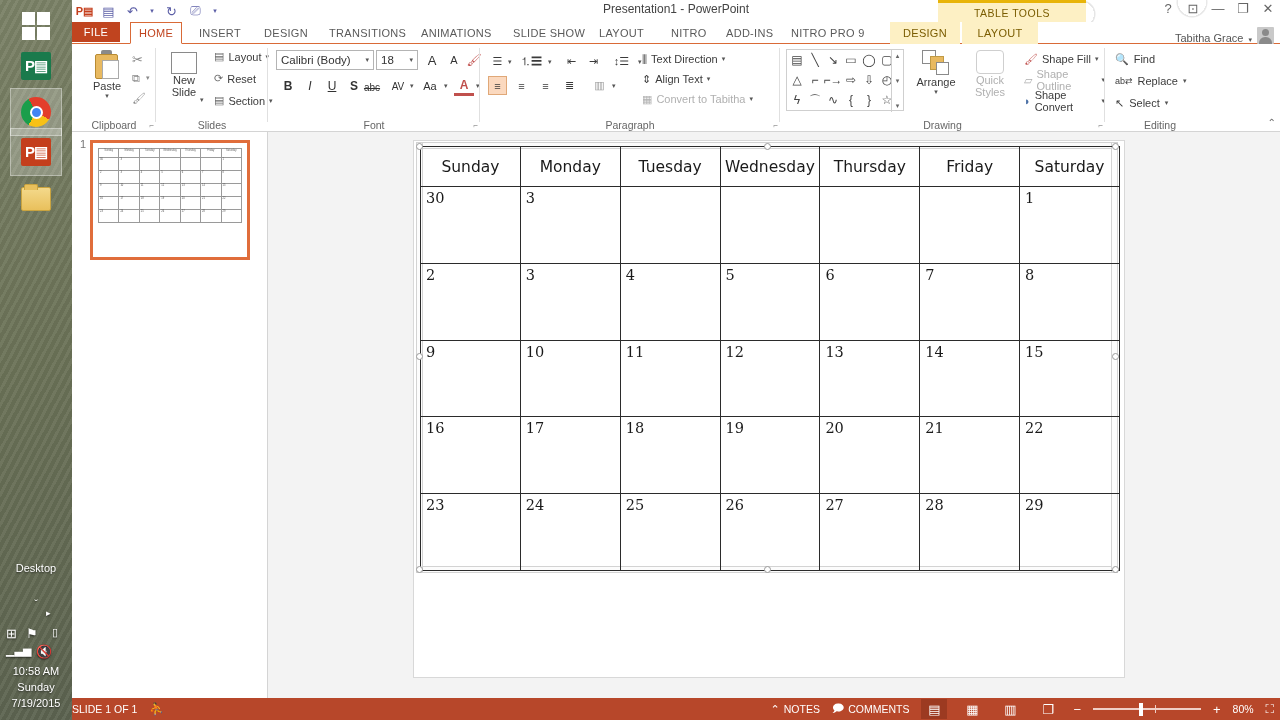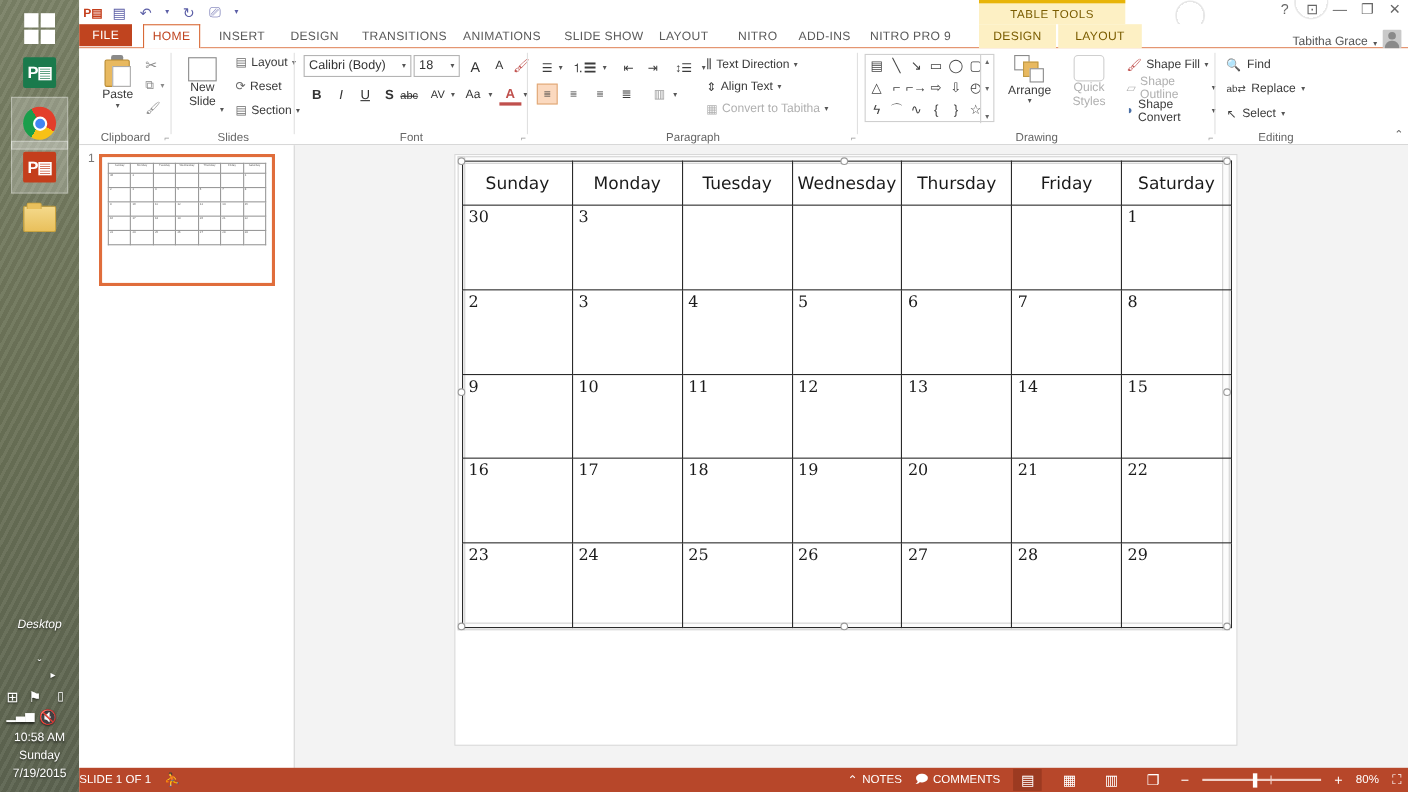--- a/index.html
+++ b/index.html
@@ -40,21 +40,21 @@
     font-weight: bold; font-size: 15px; letter-spacing: -1px; }
   .chrome { width: 30px; height: 30px; border-radius: 50%;
     background: conic-gradient(#e33e2b 0deg 120deg, #f7c116 120deg 210deg, #1a9e4b 210deg 330deg, #e33e2b 330deg 360deg);
     display: flex; align-items: center; justify-content: center; }
   .chrome i { width: 13px; height: 13px; border-radius: 50%; background: #4285f4; border: 2px solid #fff; display:block; }
   .folder { width: 30px; height: 24px; background: linear-gradient(#f4d98b,#e9c05c);
     border: 1px solid #c9a33f; border-radius: 2px; position: relative; }
   .folder:before { content:""; position:absolute; left:2px; top:-4px; width:12px; height:5px;
     background:#e9c05c; border:1px solid #c9a33f; border-bottom:none; border-radius:2px 2px 0 0; }
   #tb-desktop-label { position: absolute; left: 0; top: 562px; width: 72px; text-align: center;
-    font-size: 11px; text-shadow: 0 1px 2px rgba(0,0,0,.6); font-style: italic; }
+    font-size: 11px; text-shadow: 0 1px 2px rgba(0,0,0,.6); }
   #tb-chevron { position: absolute; left: 0; top: 598px; width: 72px; text-align: center;
     font-size: 11px; text-shadow: 0 1px 2px rgba(0,0,0,.6); }
   #tray { position: absolute; left: 0; top: 620px; width: 72px; height: 42px; }
   .tray-i { position: absolute; font-size: 13px; color: #fff; text-shadow: 0 1px 2px rgba(0,0,0,.6); }
   #clock { position: absolute; left: 0; top: 663px; width: 72px; text-align: center;
     line-height: 16px; font-size: 11px; text-shadow: 0 1px 2px rgba(0,0,0,.6); }
 
   
   #ppt-window { position: absolute; left: 72px; top: 0; width: 1208px; height: 720px;
     background: #fff; }
@@ -230,20 +230,21 @@
     <div id="titlebar">
       <div id="qat">
         <span class="qat-btn" style="color:#c43e1c;font-weight:bold;font-size:11px">P▤</span>
         <span class="qat-btn">▤</span>
         <span class="qat-btn">↶</span>
         <span class="qat-btn" style="font-size:7px;width:8px">▾</span>
         <span class="qat-btn">↻</span>
         <span class="qat-btn">⎚</span>
         <span class="qat-btn" style="font-size:7px;width:8px">▾</span>
       </div>
+      <div id="win-title">Presentation1 - PowerPoint</div>
       <div id="titlebar-right">
         <span class="winbtn">?</span>
         <span class="winbtn">⊡</span>
         <span class="winbtn">—</span>
         <span class="winbtn">❐</span>
         <span class="winbtn">✕</span>
       </div>
     </div>
 
     <div id="tabstrip">
@@ -252,21 +253,21 @@
       <div class="rtab" style="left:118px">INSERT</div>
       <div class="rtab" style="left:183px">DESIGN</div>
       <div class="rtab" style="left:248px">TRANSITIONS</div>
       <div class="rtab" style="left:340px">ANIMATIONS</div>
       <div class="rtab" style="left:432px">SLIDE SHOW</div>
       <div class="rtab" style="left:518px">LAYOUT</div>
       <div class="rtab" style="left:590px">NITRO</div>
       <div class="rtab" style="left:645px">ADD-INS</div>
       <div class="rtab" style="left:710px">NITRO PRO 9</div>
 
-      <div id="tabletools-hdr" style="left:818px;width:133px">TABLE TOOLS</div>
+      <div id="tabletools-hdr" style="left:866px;width:148px">TABLE TOOLS</div>
       <div class="rtab ctab" style="left:818px;width:70px">DESIGN</div>
       <div class="rtab ctab" style="left:890px;width:76px">LAYOUT</div>
 
       <div id="user-area">
         <span>Tabitha Grace</span>
         <span style="font-size:7px">▾</span>
         <span id="avatar"></span>
       </div>
     </div>
 

